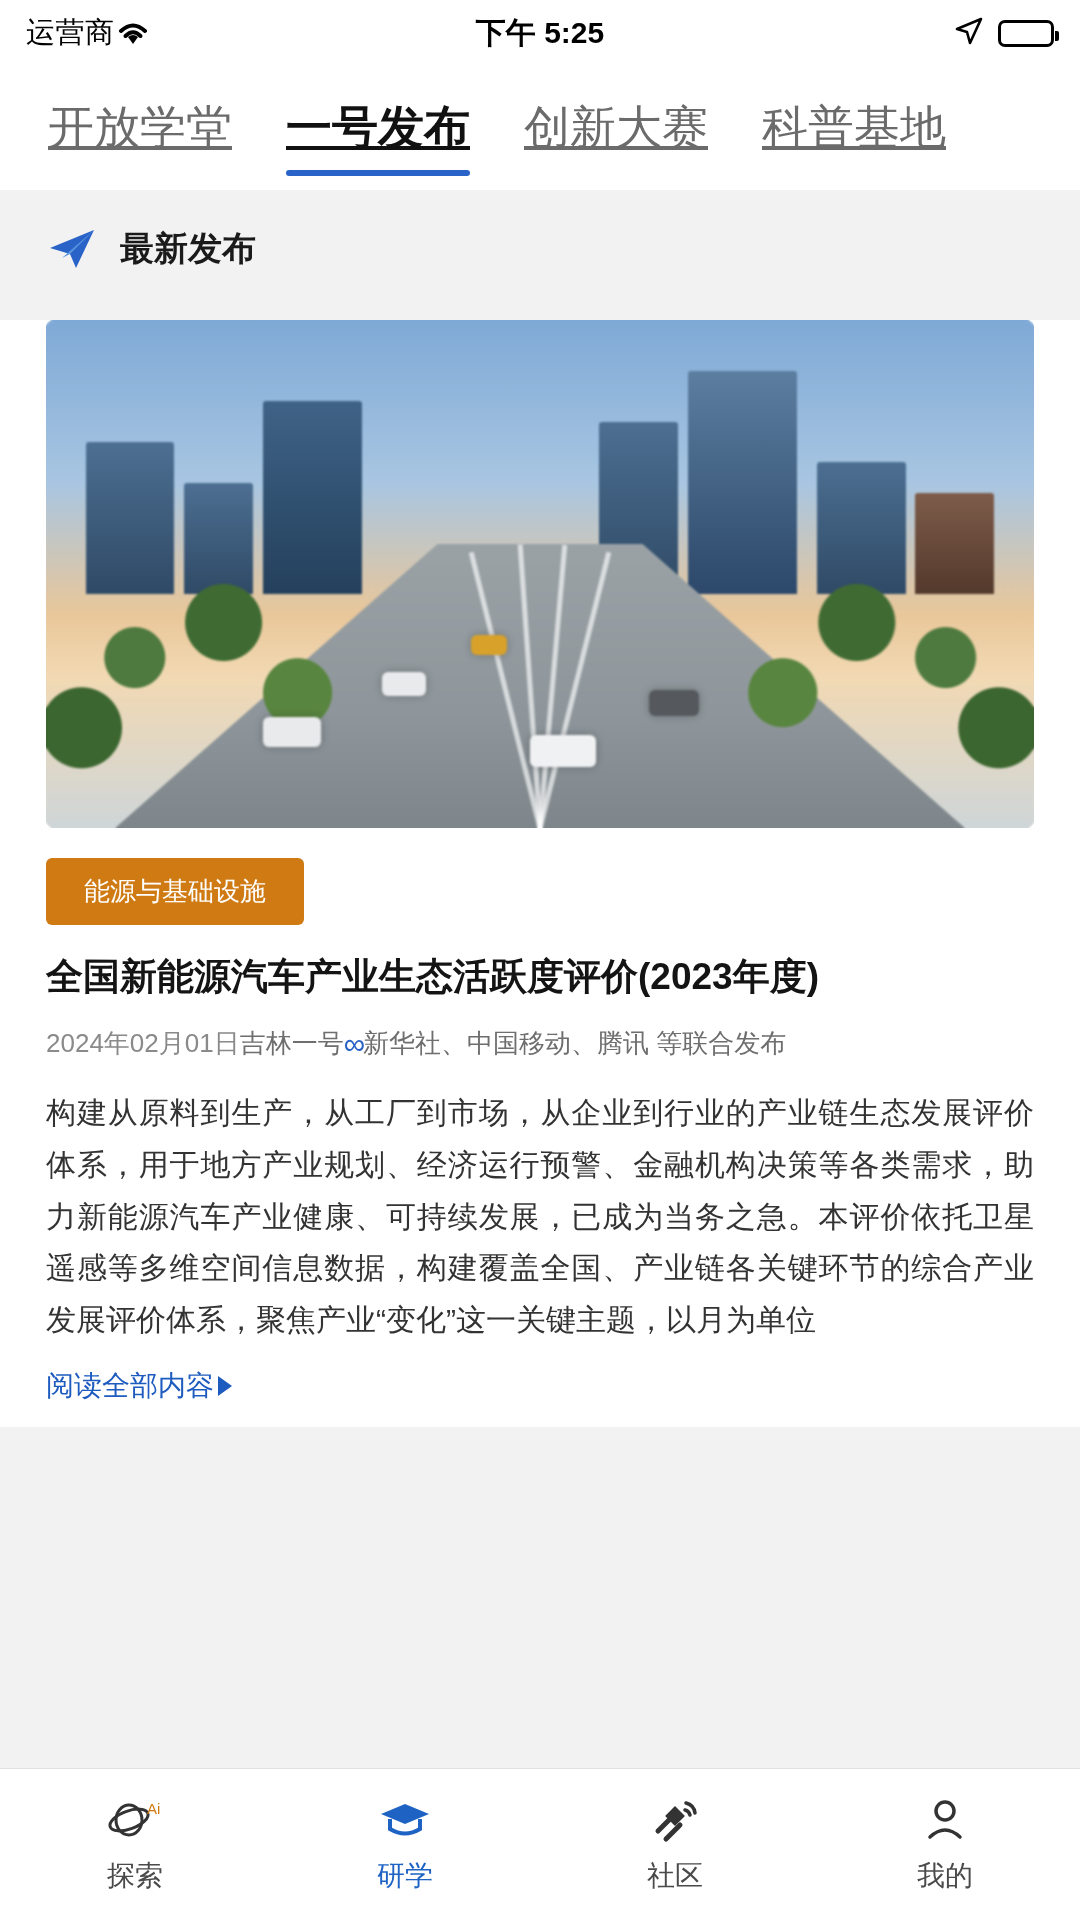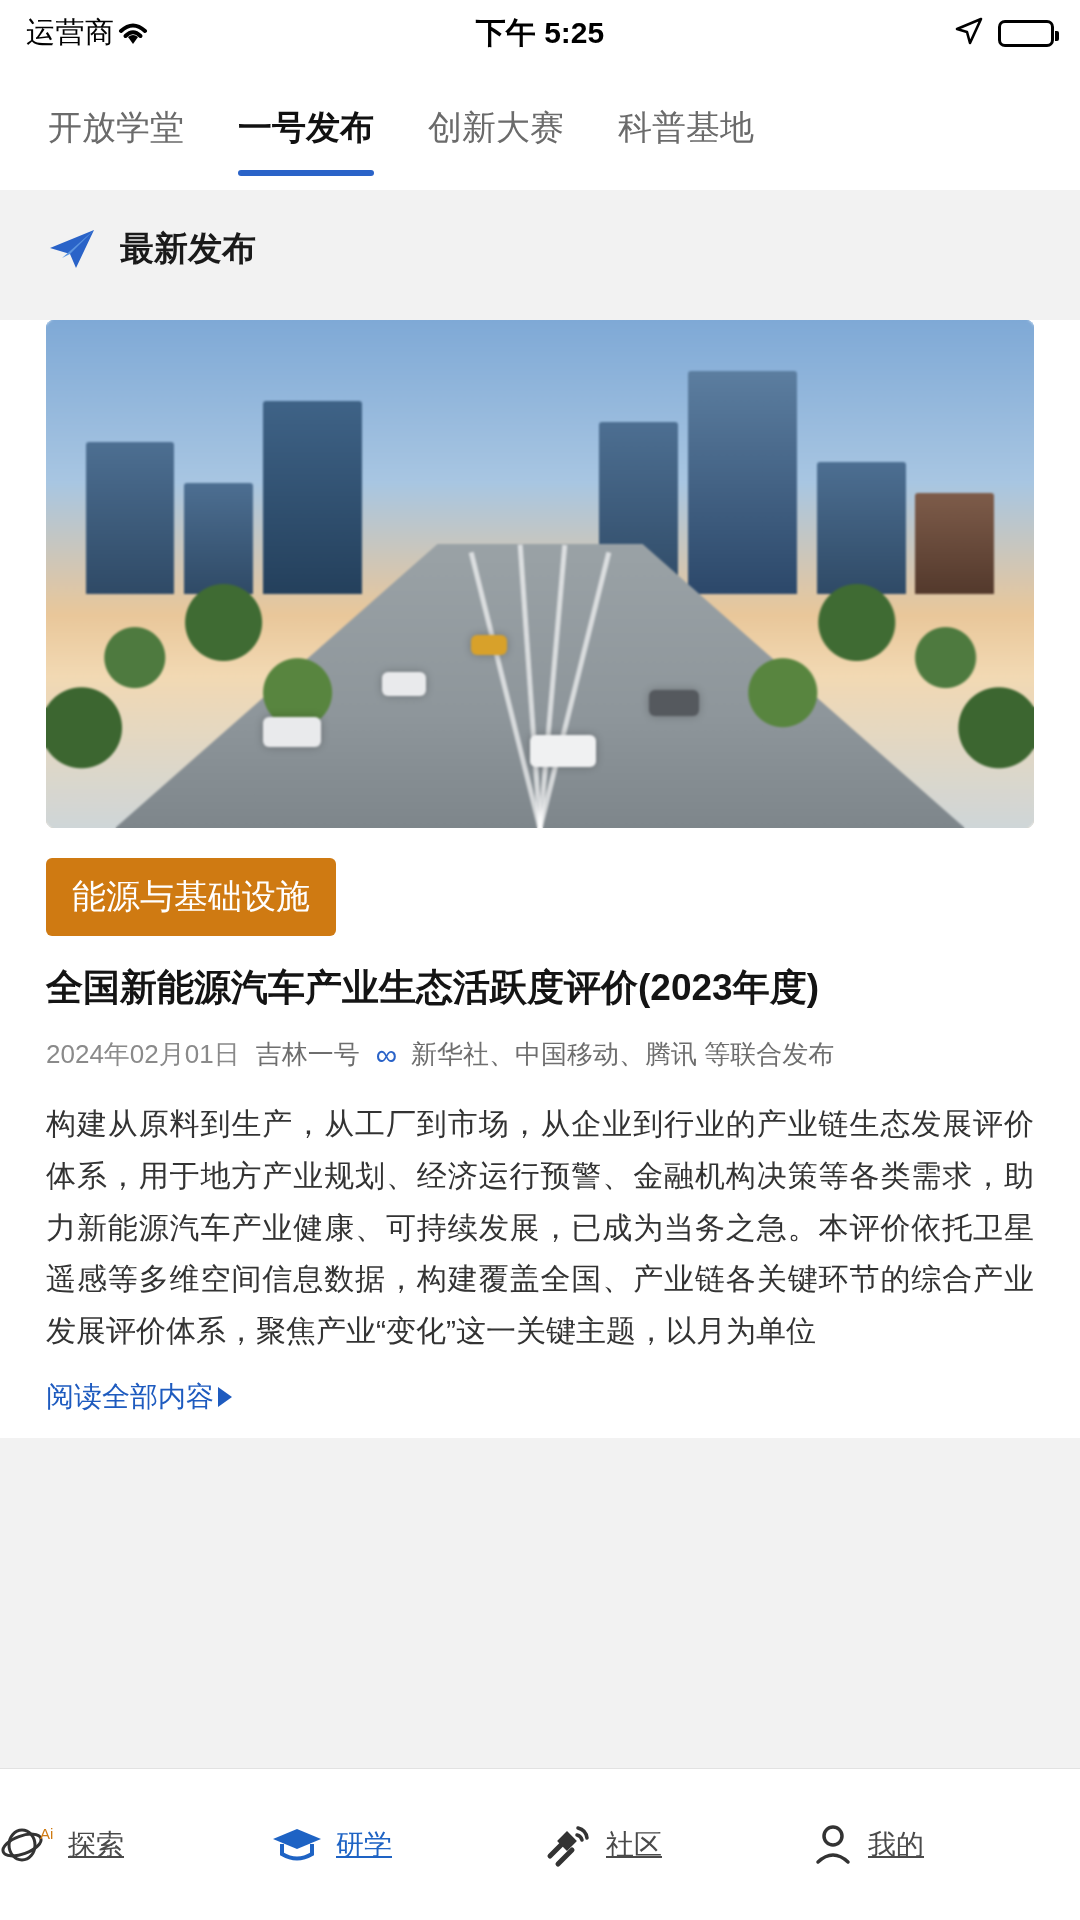--- a/index.html
+++ b/index.html
@@ -47,27 +47,28 @@
   .toptabs {
     background: #ffffff;
     height: 124px;
     display: flex;
     align-items: center;
     padding: 0 48px;
     gap: 54px;
     flex: 0 0 auto;
   }
   .toptab {
-    font-size: 34px;
+    font-size: 46px;
     color: #6b6b6b;
     position: relative;
     height: 100%;
     display: flex;
     align-items: center;
     white-space: nowrap;
+    text-decoration: underline;
   }
   .toptab.active { color: #111; font-weight: bold; }
   .toptab.active::after {
     content: "";
     position: absolute;
     left: 0; right: 0; bottom: 14px;
     height: 6px; border-radius: 3px;
     background: #2a63c8;
   }
 
@@ -156,36 +157,36 @@
     background: #e9eaec;
     box-shadow: 0 0 8px rgba(0,0,0,.25);
   }
   .blurlayer { position:absolute; inset:0; backdrop-filter: blur(1px); }
 
   .tag {
     display: inline-block;
     margin: 30px 0 0 46px;
     background: #cf7a12;
     color: #fff;
-    font-size: 34px;
-    padding: 16px 26px;
+    font-size: 26px;
+    padding: 16px 38px;
     border-radius: 6px;
   }
   .card-title {
     margin: 28px 46px 0 46px;
     font-size: 37px;
     font-weight: bold;
     color: #141414;
     line-height: 1.28;
   }
   .meta {
     margin: 26px 46px 0 46px;
     display: flex;
     align-items: center;
-    gap: 16px;
+    gap: 0;
     font-size: 26px;
     color: #8a8a8a;
     white-space: nowrap;
   }
   .meta .src { color: #6e6e6e; }
   .sat-icon { font-size: 30px; color: #2a63c8; letter-spacing: -2px; }
   .body-text {
     margin: 26px 46px 0 46px;
     font-size: 30px;
     line-height: 1.72;
@@ -212,26 +213,25 @@
     flex: 0 0 auto;
     height: 152px;
     background: #ffffff;
     border-top: 1px solid #e2e2e2;
     display: flex;
     align-items: center;
   }
   .navitem {
     flex: 1 1 0;
     display: flex;
-    flex-direction: row;
+    flex-direction: column;
     align-items: center;
     gap: 12px;
     color: #4a4a4a;
     font-size: 28px;
-    text-decoration: underline;
   }
   .navitem.active { color: #1e63c4; }
   .navicon { height: 50px; display: flex; align-items: center; justify-content: center; }
 </style>
 </head>
 <body>
 
 <div class="phone">
 
   <div class="statusbar">

